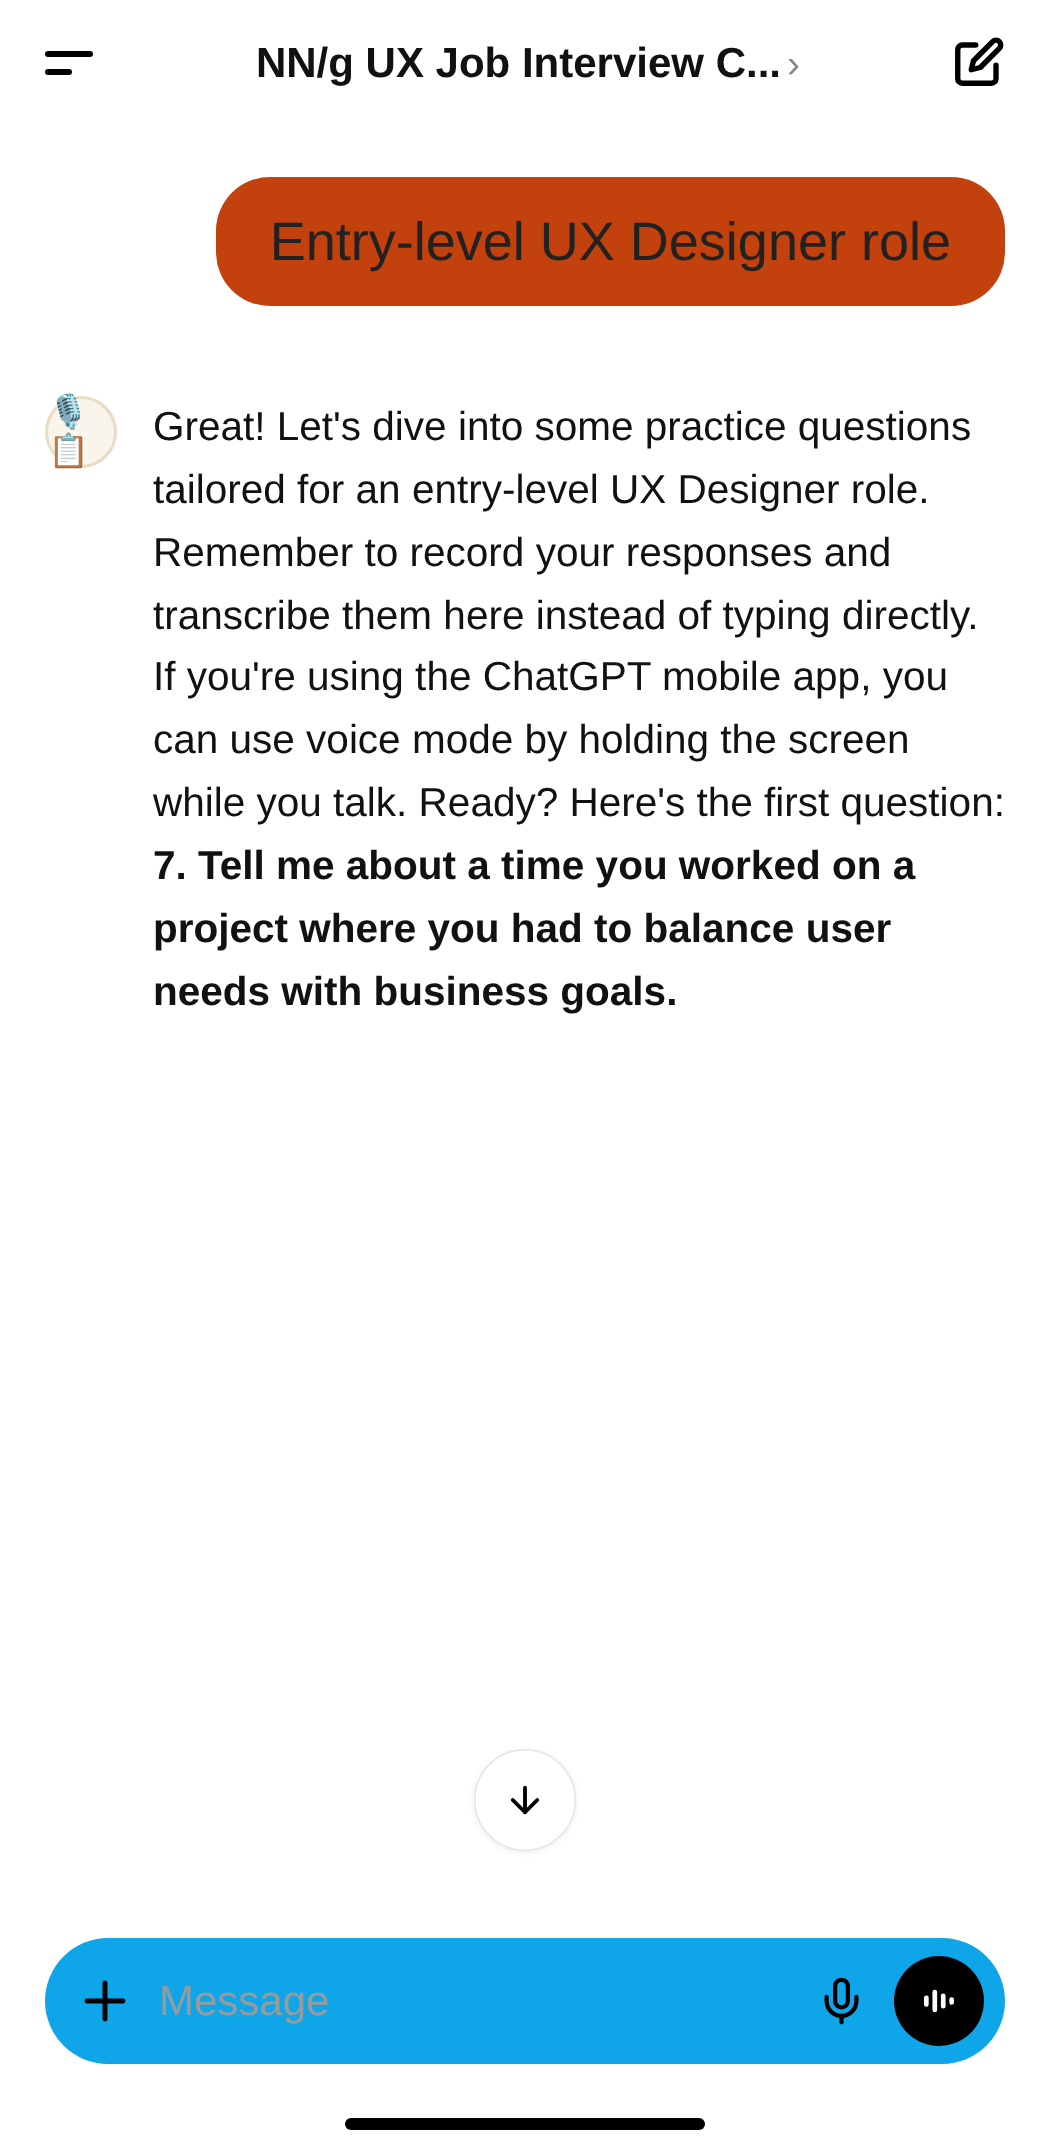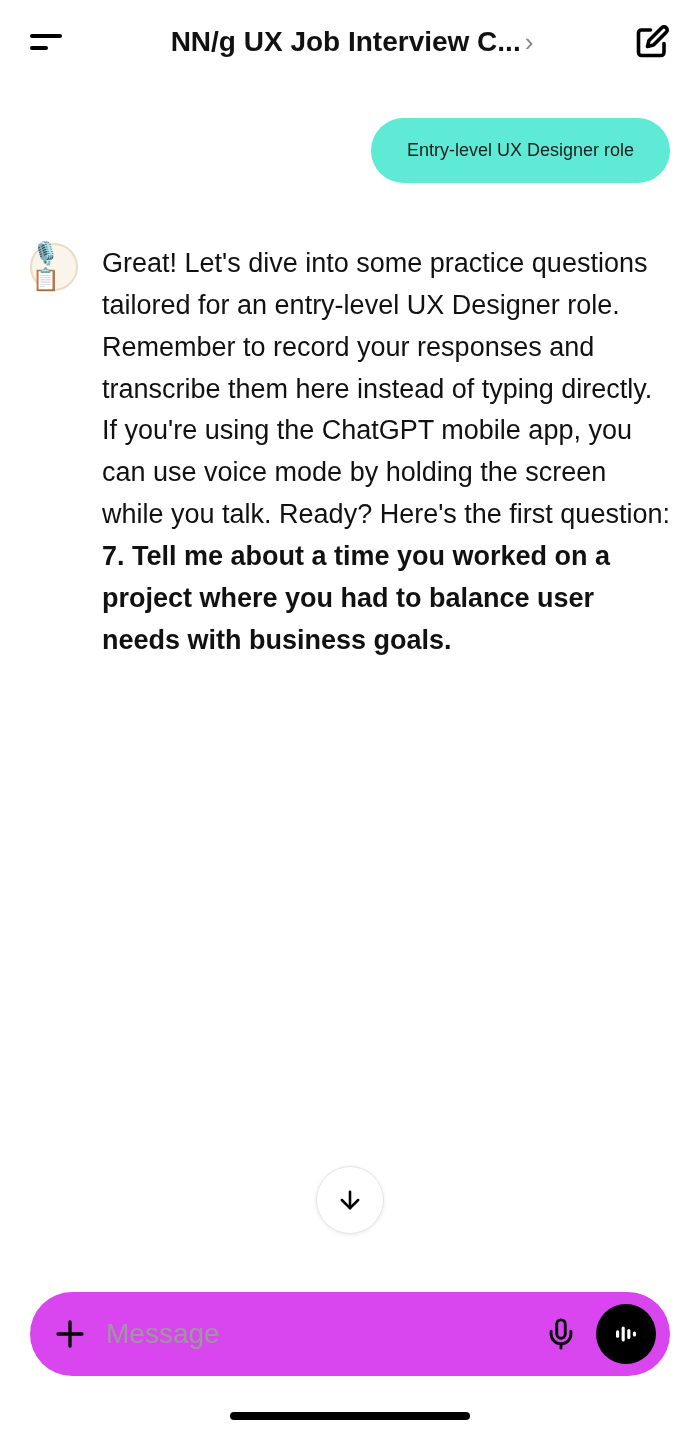--- a/index.html
+++ b/index.html
@@ -69,24 +69,24 @@
       flex: 1;
       padding: 40px 30px 0 30px;
       overflow: hidden;
     }
     .user-row {
       display: flex;
       justify-content: flex-end;
       margin-bottom: 60px;
     }
     .user-bubble {
-      background: #5eead4;
+      background: #c2410c;
       border-radius: 36px;
       padding: 22px 36px;
-      font-size: 18px;
+      font-size: 36px;
       color: #222;
     }
     .assistant-row {
       display: flex;
       gap: 24px;
       align-items: flex-start;
     }
     .avatar {
       width: 48px;
       height: 48px;
@@ -128,21 +128,21 @@
     }
     .scroll-down svg {
       width: 28px;
       height: 28px;
     }
     .composer {
       position: absolute;
       bottom: 58px;
       left: 30px;
       right: 30px;
-      background: #d946ef;
+      background: #0ea5e9;
       border-radius: 42px;
       height: 84px;
       display: flex;
       align-items: center;
       padding: 0 14px 0 22px;
       gap: 18px;
     }
     .plus-btn {
       width: 36px;
       height: 36px;

